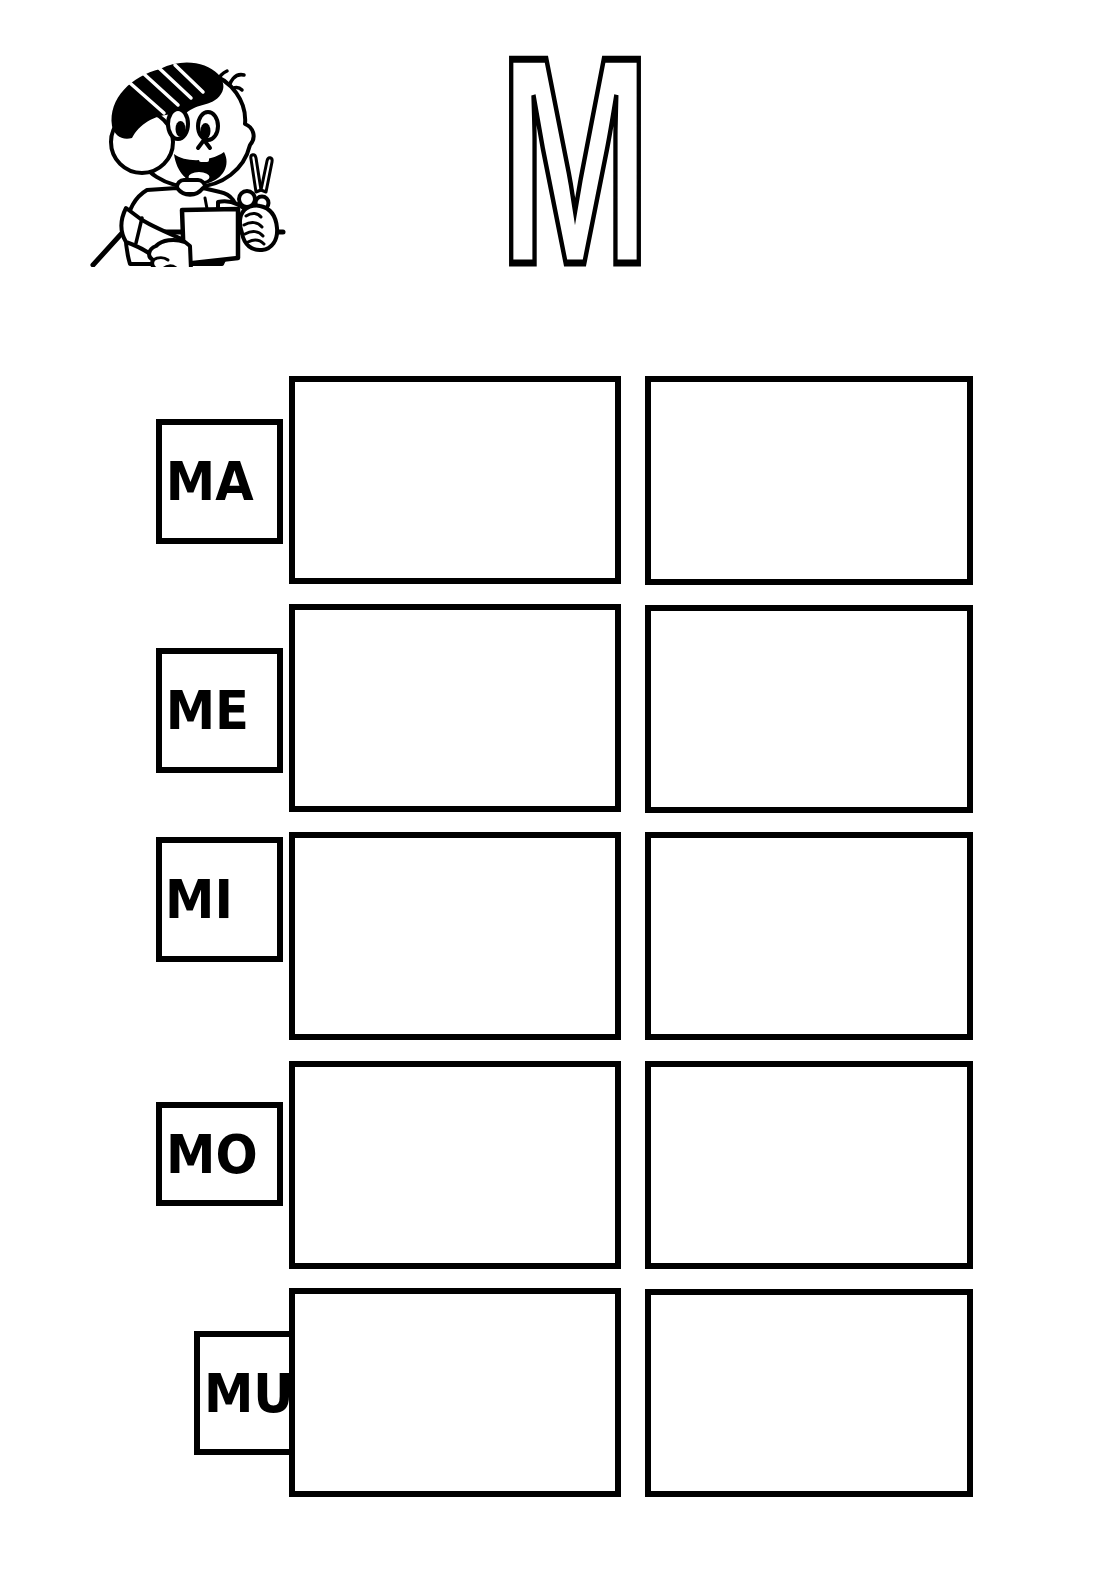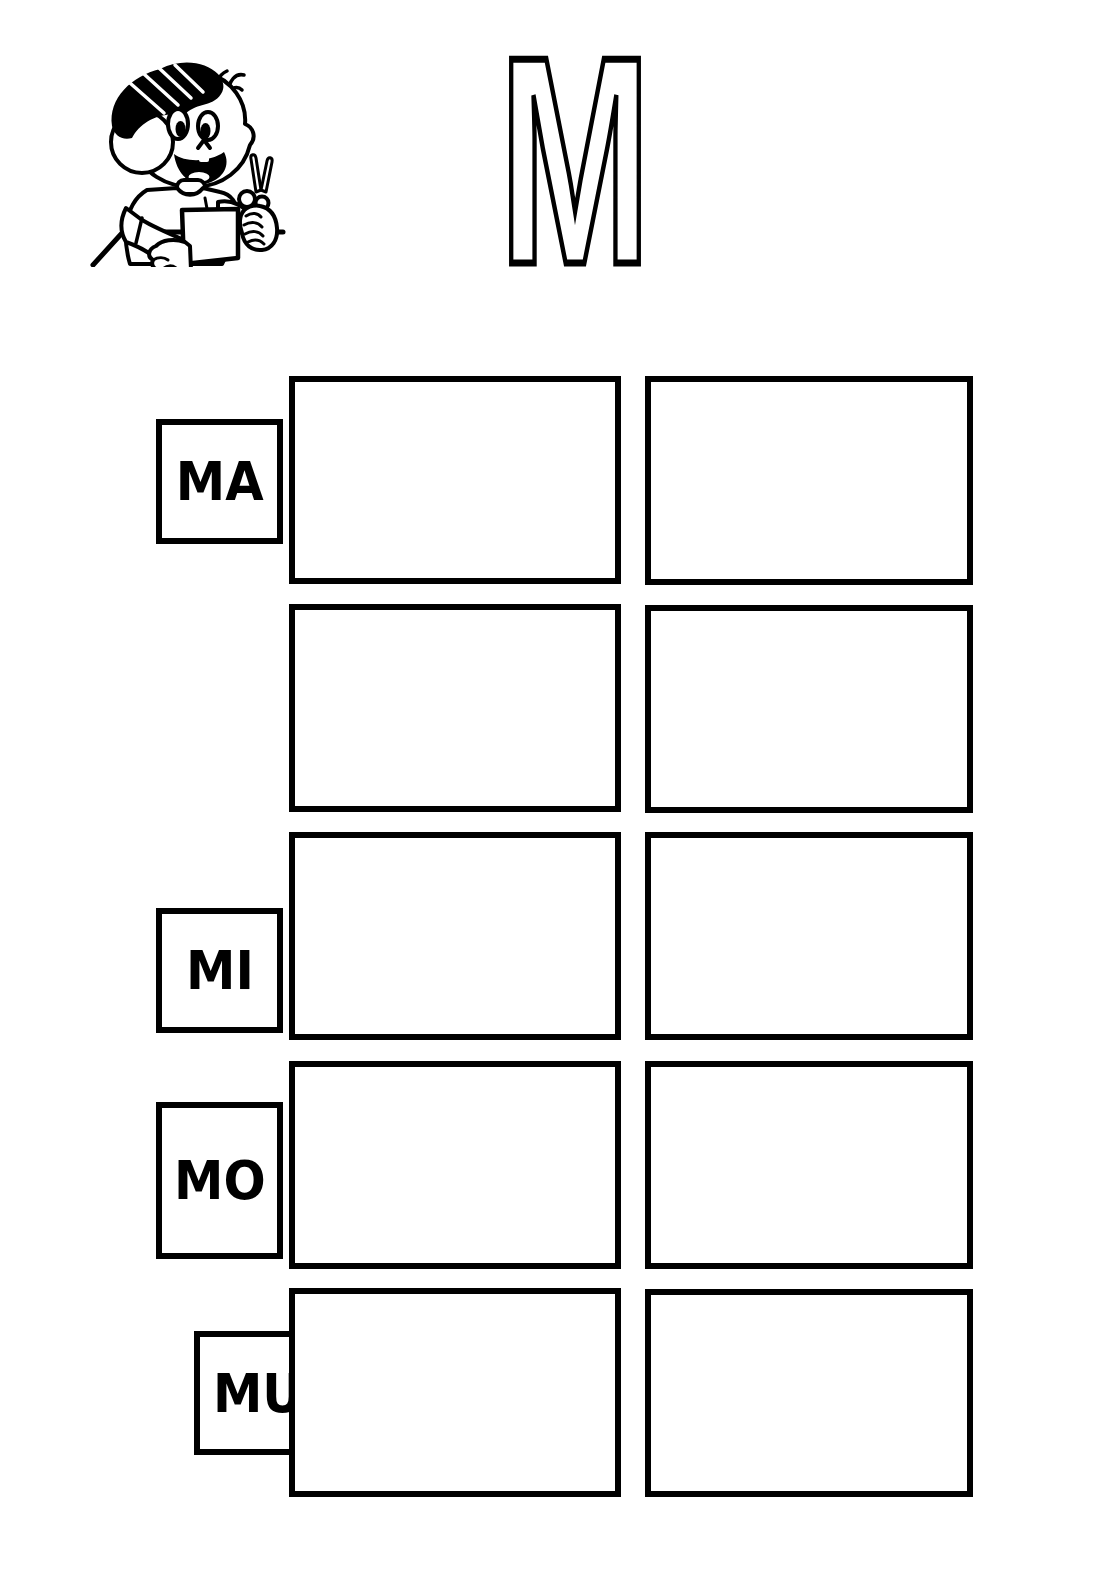--- a/index.html
+++ b/index.html
@@ -16,21 +16,21 @@
     overflow: hidden;
     font-family: "DejaVu Sans", sans-serif;
   }
   .label-box {
     position: absolute;
     box-sizing: border-box;
     border: 6px solid #000000;
     background: #ffffff;
     display: flex;
     align-items: center;
-    justify-content: center;
+    justify-content: flex-start;
   }
   .label-box span {
     font-family: "DejaVu Sans", sans-serif;
     font-weight: bold;
     font-size: 54px;
     letter-spacing: 0px;
     color: #000000;
     transform: scaleX(0.92);
     user-select: none;
   }
@@ -111,30 +111,33 @@
   <svg class="letter-svg" style="left:430px; top:28px;" width="290" height="252" viewBox="0 0 290 252">
     <text x="145" y="235" text-anchor="middle" font-family="Liberation Sans, sans-serif" font-weight="bold" font-size="296" fill="#ffffff" stroke="#000000" stroke-width="7" textLength="152" lengthAdjust="spacingAndGlyphs">M</text>
   </svg>
 
   <div class="label-box" style="left:156px; top:419px; width:127px; height:125px;">
     <span>MA</span>
   </div>
   <div class="paste-box" style="left:289px; top:376px; width:332px; height:208px;"></div>
   <div class="paste-box" style="left:645px; top:376px; width:328px; height:209px;"></div>
 
+  <div class="label-box" style="left:156px; top:648px; width:127px; height:125px;">
+    <span>ME</span>
+  </div>
   <div class="paste-box" style="left:289px; top:604px; width:332px; height:208px;"></div>
   <div class="paste-box" style="left:645px; top:605px; width:328px; height:208px;"></div>
 
-  <div class="label-box" style="left:156px; top:908px; width:127px; height:125px;">
+  <div class="label-box" style="left:156px; top:837px; width:127px; height:125px;">
     <span>MI</span>
   </div>
   <div class="paste-box" style="left:289px; top:832px; width:332px; height:208px;"></div>
   <div class="paste-box" style="left:645px; top:832px; width:328px; height:208px;"></div>
 
-  <div class="label-box" style="left:156px; top:1102px; width:127px; height:157px;">
+  <div class="label-box" style="left:156px; top:1102px; width:127px; height:104px;">
     <span>MO</span>
   </div>
   <div class="paste-box" style="left:289px; top:1061px; width:332px; height:208px;"></div>
   <div class="paste-box" style="left:645px; top:1061px; width:328px; height:208px;"></div>
 
   <div class="label-box" style="left:156px; top:1331px; width:127px; height:124px;margin-left:38px;">
     <span>MU</span>
   </div>
   <div class="paste-box" style="left:289px; top:1288px; width:332px; height:209px;"></div>
   <div class="paste-box" style="left:645px; top:1289px; width:328px; height:208px;"></div>

